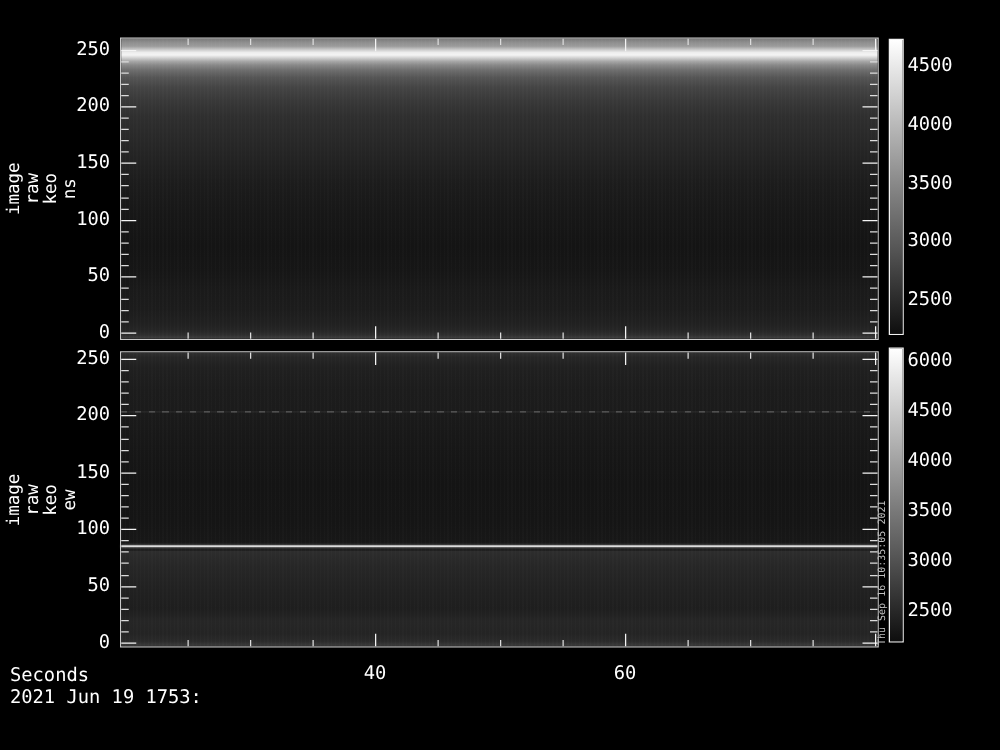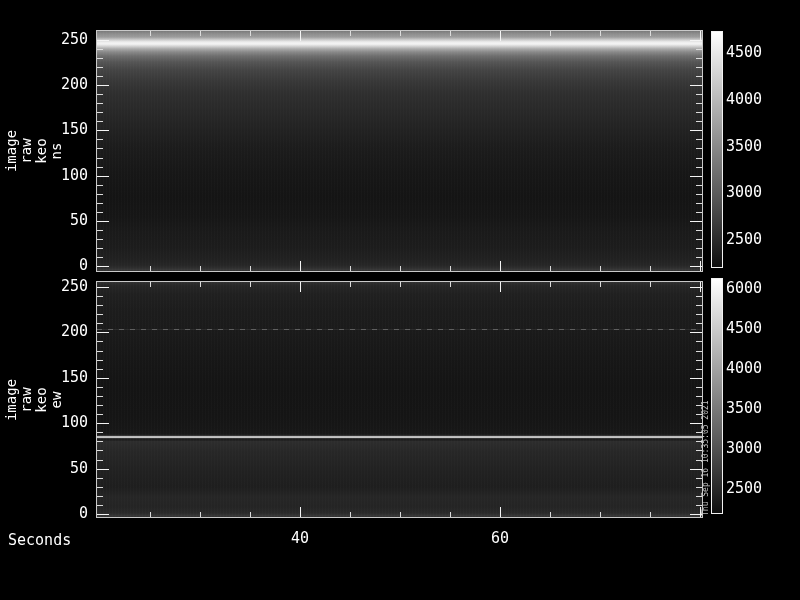--- a/index.html
+++ b/index.html
@@ -78,20 +78,21 @@
     <div class="img img2"></div>
     <div class="faint-line"></div>
     <div class="bright-line"></div>
     <div class="noise"></div>
   </div>
   <div class="cbar cb2">
     <div class="cbgrad"></div>
   </div>
 
   <div class="seconds">Seconds</div>
+  <div class="datestr">2021 Jun 19 1753:</div>
   <div class="vstamp">Thu Sep 16 10:35:05 2021</div>
 
 <div class="tick" style="left: 97px; top: 266px; width: 12px; height: 1px;"></div>
     <div class="tick" style="left: 690px; top: 266px; width: 12px; height: 1px;"></div>
     <div class="ylab" style="left: 38px; top: 257px; width: 50px; height: 16px;">0</div>
     <div class="tick minor" style="left: 97px; top: 257px; width: 6px; height: 1px;"></div>
     <div class="tick minor" style="left: 696px; top: 257px; width: 6px; height: 1px;"></div>
     <div class="tick minor" style="left: 97px; top: 248px; width: 6px; height: 1px;"></div>
     <div class="tick minor" style="left: 696px; top: 248px; width: 6px; height: 1px;"></div>
     <div class="tick minor" style="left: 97px; top: 239px; width: 6px; height: 1px;"></div>

